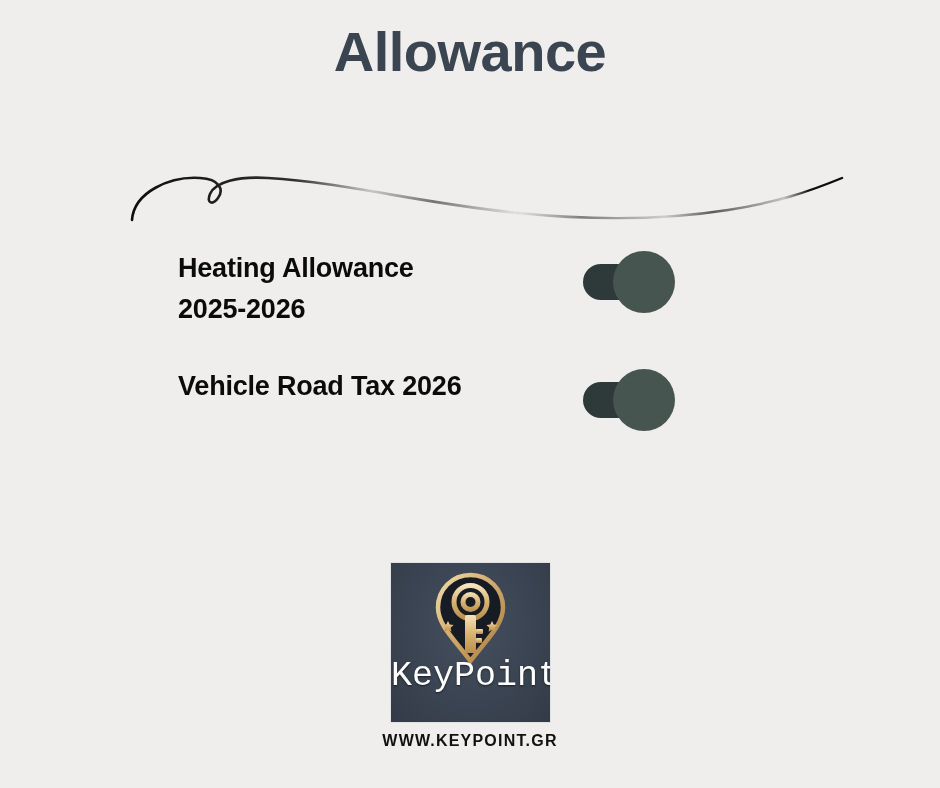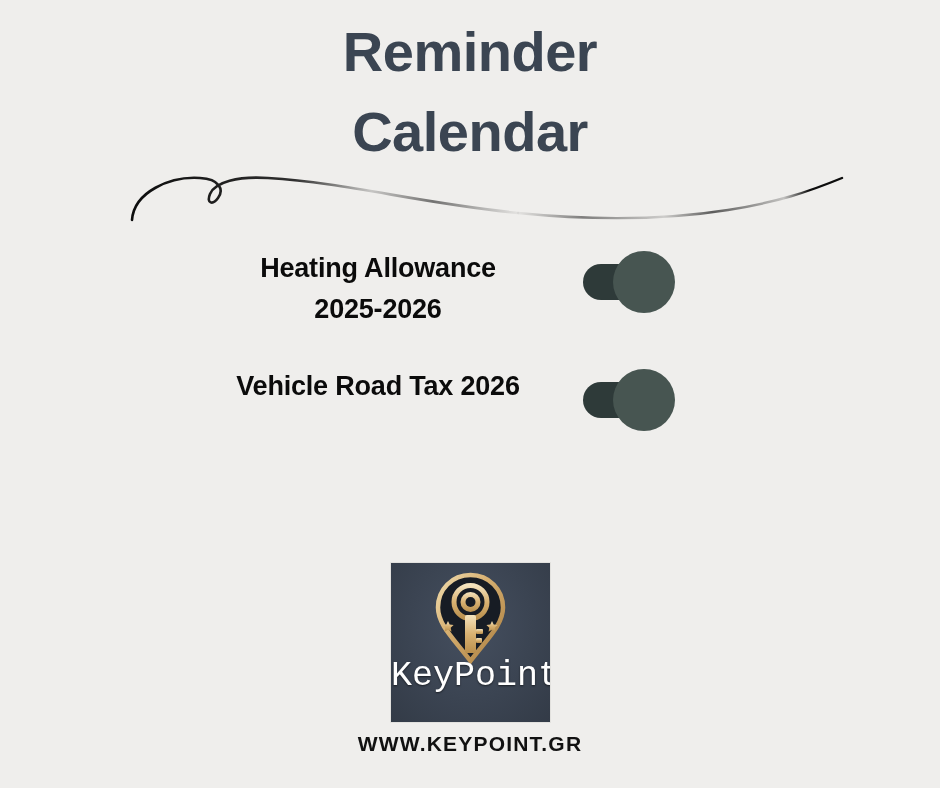--- a/index.html
+++ b/index.html
@@ -47,21 +47,20 @@
     width: 740px;
     height: 78px;
   }
 
   
   .list {
     position: absolute;
     left: 0;
     top: 248px;
     width: 776px;
-    text-align: center;
   }
   .list-item {
     position: relative;
     display: flex;
     align-items: flex-start;
     padding-left: 178px;
     margin-bottom: 36px;
     min-height: 46px;
   }
   .item-label {
@@ -139,33 +138,32 @@
 
   
   .website {
     position: absolute;
     left: 0;
     top: 732px;
     width: 940px;
     text-align: center;
     font-family: "Liberation Sans", sans-serif;
     font-weight: bold;
-    font-size: 21px;
+    font-size: 16px;
     letter-spacing: 1.2px;
     color: #111111;
   }
 </style>
 </head>
 <body>
 
 <div class="poster">
 
   <div class="title-block">
-    <span class="title-line">Reminder</span>
-    <span class="title-line">Calendar</span>
+    <span class="title-line">Allowance</span>
   </div>
 
   <div class="flourish">
     <svg width="740" height="78" viewBox="0 0 740 78" xmlns="http://www.w3.org/2000/svg">
       <defs>
         <linearGradient id="fadeA" x1="0" y1="0" x2="1" y2="0">
           <stop offset="0" stop-color="#0d0d0d" stop-opacity="1"></stop>
           <stop offset="0.42" stop-color="#0d0d0d" stop-opacity="0.85"></stop>
           <stop offset="0.62" stop-color="#0d0d0d" stop-opacity="0.18"></stop>
           <stop offset="0.78" stop-color="#0d0d0d" stop-opacity="0.55"></stop>

